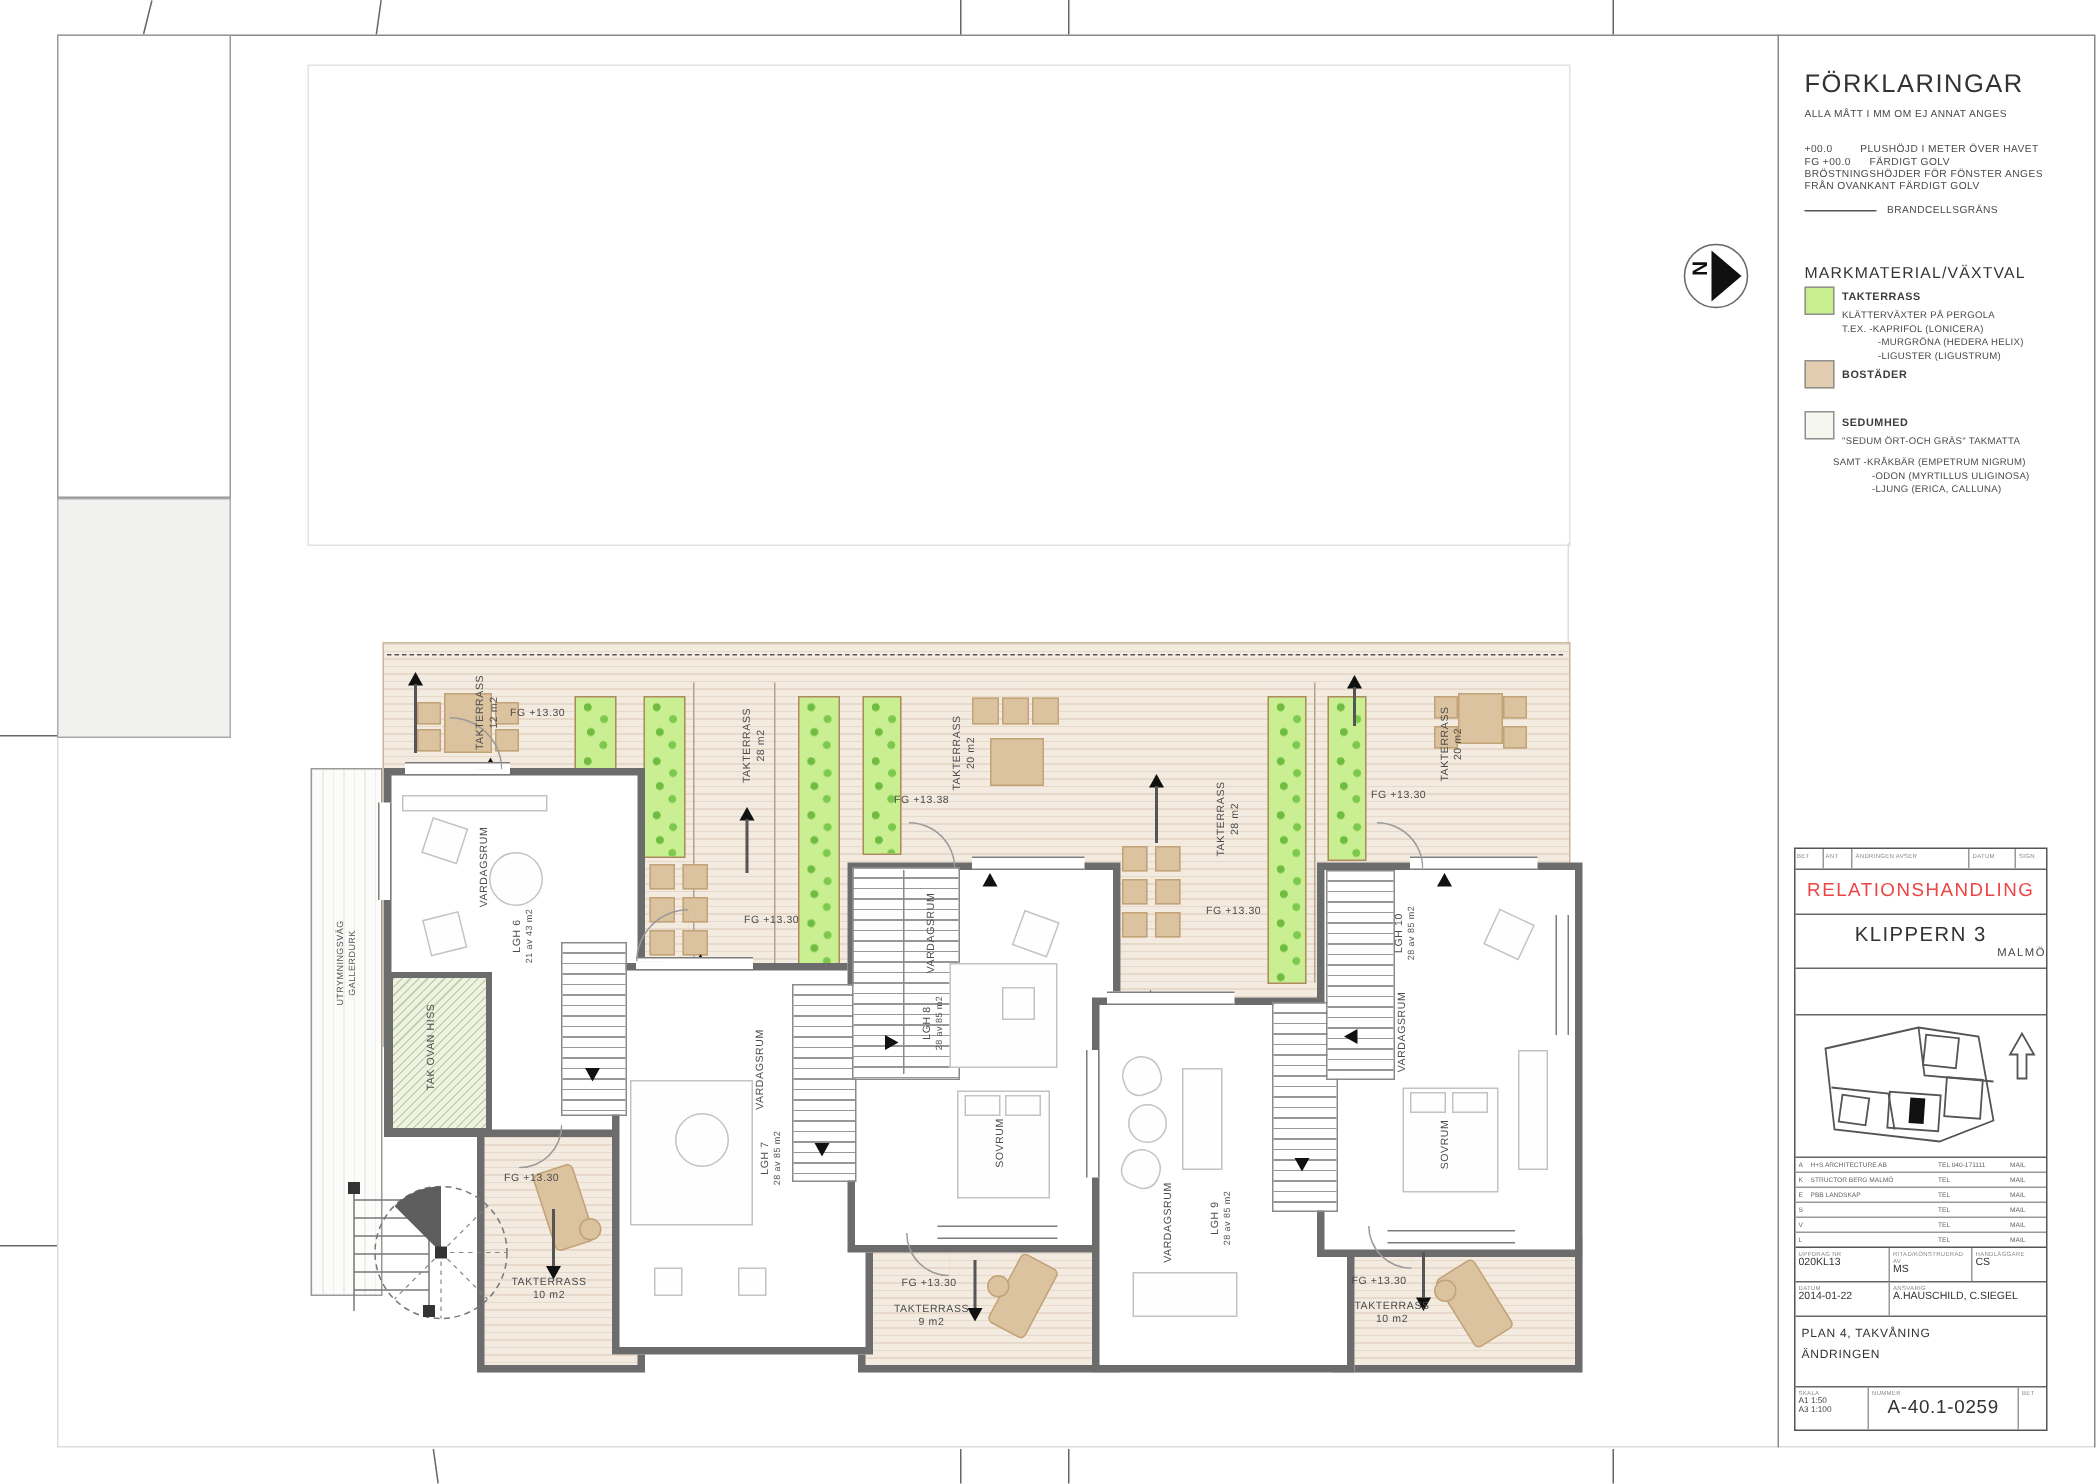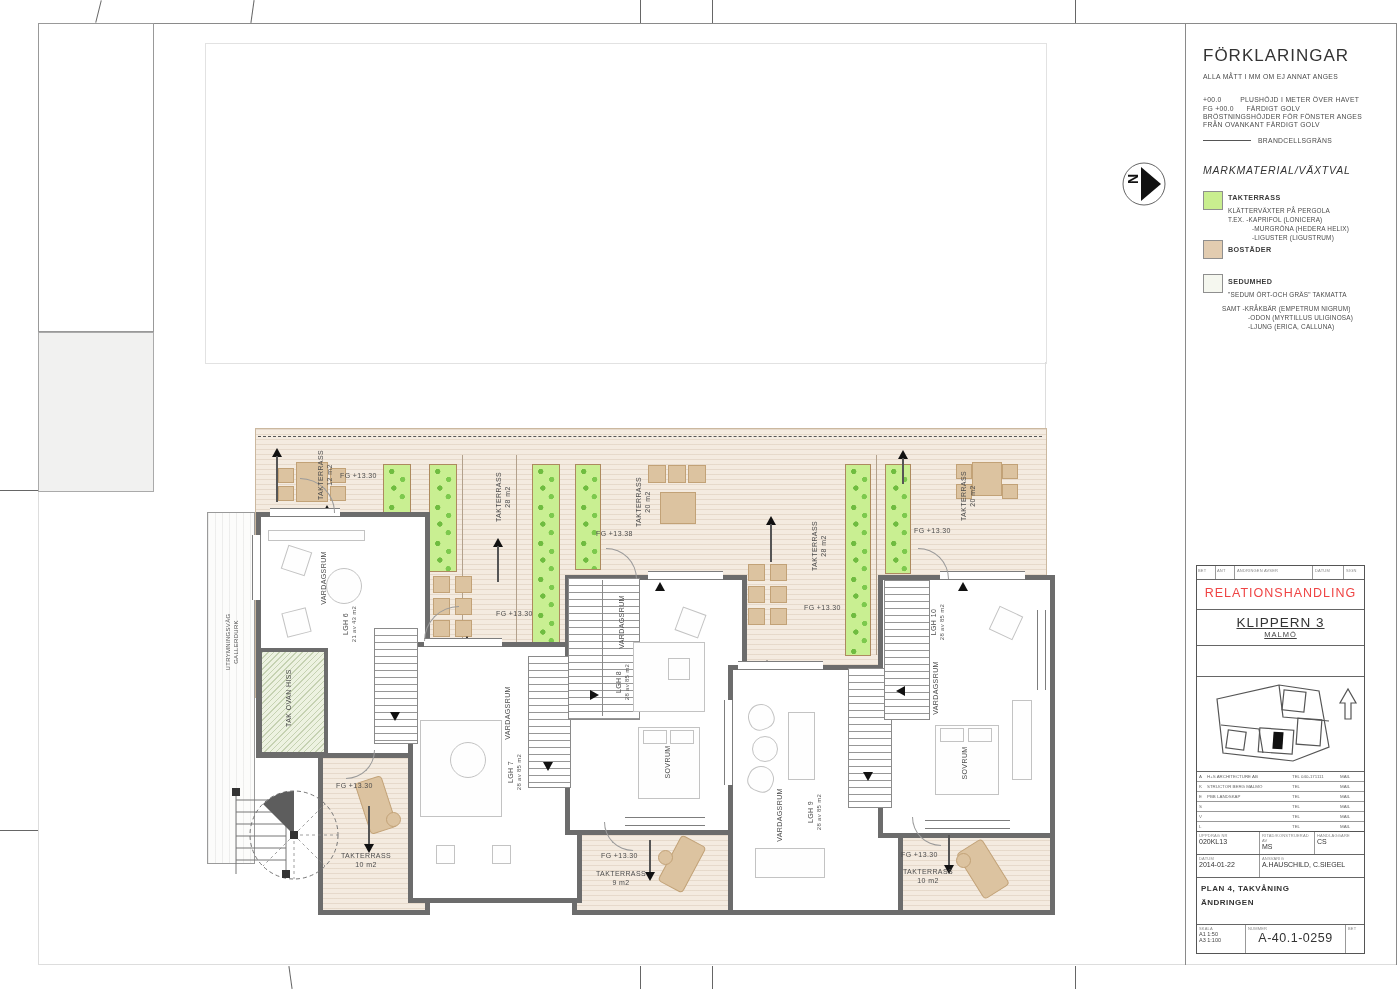--- a/index.html
+++ b/index.html
@@ -55,21 +55,21 @@
   .leg-note{font-size:6.8px;letter-spacing:.3px;color:#4a4a4a;line-height:1.45;}
   .leg-sec{font-size:10.5px;letter-spacing:.8px;color:#333;}
   .swatch{position:absolute;width:18px;height:17px;border:1px solid #8f8f8f;}
   .leg-item{font-size:7.2px;font-weight:bold;letter-spacing:.4px;color:#3c3c3c;}
   .leg-desc{font-size:6.4px;letter-spacing:.2px;color:#4a4a4a;line-height:1.45;}
   
   .tb{position:absolute;left:1196px;top:565px;width:167px;border:1px solid #555;background:#fff;}
   .tb .row{border-bottom:1px solid #666;position:relative;}
   .tb-status{font-size:12.5px;letter-spacing:1px;text-align:center;color:#ef4444;}
   .tb-proj{font-size:13.5px;letter-spacing:1px;text-align:center;color:#333;}
-  .tb-city{font-size:7.5px;letter-spacing:1px;text-align:center;color:#444;}
+  .tb-city{font-size:7.5px;letter-spacing:1px;text-align:right;color:#444;}
   .tb-firm{font-size:9px;text-align:center;color:#3c3c3c;}
   .tiny{font-size:4px;color:#888;letter-spacing:.2px;}
   .cons{display:flex;font-size:4.4px;color:#666;border-bottom:1px solid #999;height:9px;align-items:center;}
   .cons span{overflow:hidden;white-space:nowrap;}
   .val7{font-size:7px;color:#333;}
   .num{font-size:12.5px;letter-spacing:.5px;color:#333;}
 </style>
 </head>
 <body>
 
@@ -101,21 +101,21 @@
   <span class="leg-note" style="margin-left:14px;">PLUSHÖJD I METER ÖVER HAVET</span>
 </div>
 <div class="leg s" style="top:97px;">
   <span class="leg-note">FG +00.0</span>
   <span class="leg-note" style="margin-left:8px;">FÄRDIGT GOLV</span>
 </div>
 <div class="leg leg-note s" style="top:112px;">BRÖSTNINGSHÖJDER  FÖR FÖNSTER ANGES</div>
 <div class="leg leg-note s" style="top:120px;">FRÅN OVANKANT FÄRDIGT GOLV</div>
 <div class="s" style="left:1203px;top:140px;width:48px;height:0;border-top:1px solid #555;"></div>
 <span class="s leg-note" style="left:1258px;top:136px;">BRANDCELLSGRÄNS</span>
-<div class="leg leg-sec s" style="top:164px;font-style:italic;">MARKMATERIAL/VÄXTVAL</div>
+<div class="leg leg-sec s" style="top:176px;">MARKMATERIAL/VÄXTVAL</div>
 
 <div class="swatch" style="left:1203px;top:191px;background:#c9ee8f;"></div>
 <span class="s leg-item" style="left:1228px;top:193px;">TAKTERRASS</span>
 <div class="s leg-desc" style="left:1228px;top:206px;">KLÄTTERVÄXTER PÅ PERGOLA</div>
 <div class="s leg-desc" style="left:1228px;top:215px;">T.EX.   -KAPRIFOL   (LONICERA)</div>
 <div class="s leg-desc" style="left:1252px;top:224px;">-MURGRÖNA   (HEDERA HELIX)</div>
 <div class="s leg-desc" style="left:1252px;top:233px;">-LIGUSTER (LIGUSTRUM)</div>
 
 <div class="swatch" style="left:1203px;top:240px;background:#e2ccb0;"></div>
 <span class="s leg-item" style="left:1228px;top:245px;">BOSTÄDER</span>
@@ -137,21 +137,21 @@
 
 <div class="tb">
   <div class="row" style="height:13px;display:flex;">
     <span class="tiny" style="width:16px;border-right:1px solid #999;padding:2px 1px 0;">BET</span>
     <span class="tiny" style="width:16px;border-right:1px solid #999;padding:2px 1px 0;">ANT</span>
     <span class="tiny" style="flex:1;border-right:1px solid #999;padding:2px 2px 0;">ÄNDRINGEN AVSER</span>
     <span class="tiny" style="width:26px;border-right:1px solid #999;padding:2px 2px 0;">DATUM</span>
     <span class="tiny" style="width:16px;padding:2px 2px 0;">SIGN</span>
   </div>
   <div class="row tb-status" style="height:23px;padding-top:6px;">RELATIONSHANDLING</div>
-  <div class="row" style="height:35px;text-decoration:underline;">
+  <div class="row" style="height:35px;">
     <div class="tb-proj" style="padding-top:5px;">KLIPPERN 3</div>
     <div class="tb-city">MALMÖ</div>
   </div>
   <div class="row" style="height:30px;"></div>
   <div class="row" style="height:94px;">
     <svg width="165" height="94" viewBox="0 0 165 94">
       <g fill="none" stroke="#555" stroke-width="1.2">
         <polygon points="20,22 82,8 122,14 132,70 96,84 26,76"></polygon>
         <polyline points="82,8 86,40 132,44"></polyline>
         <polyline points="24,48 62,52 66,76"></polyline>
@@ -219,21 +219,21 @@
   <div class="row" style="height:22px;display:flex;">
     <div style="width:58px;border-right:1px solid #999;padding:1px 2px;">
       <div class="tiny">DATUM</div>
       <div class="val7">2014-01-22</div>
     </div>
     <div style="flex:1;padding:1px 2px;">
       <div class="tiny">ANSVARIG</div>
       <div class="val7">A.HAUSCHILD, C.SIEGEL</div>
     </div>
   </div>
-  <div class="row" style="height:40px;padding:6px 4px 0;font-weight:bold;">
+  <div class="row" style="height:40px;padding:6px 4px 0;">
     <div style="font-size:8px;letter-spacing:.5px;color:#333;">PLAN 4, TAKVÅNING</div>
     <div style="font-size:8px;letter-spacing:.5px;color:#333;margin-top:5px;">ÄNDRINGEN</div>
   </div>
   <div style="height:28px;display:flex;">
     <div style="width:44px;border-right:1px solid #999;padding:1px 2px;">
       <div class="tiny">SKALA</div>
       <div style="font-size:5.5px;color:#444;">A1   1:50</div>
       <div style="font-size:5.5px;color:#444;">A3   1:100</div>
     </div>
     <div style="flex:1;border-right:1px solid #999;padding:1px 2px;">

